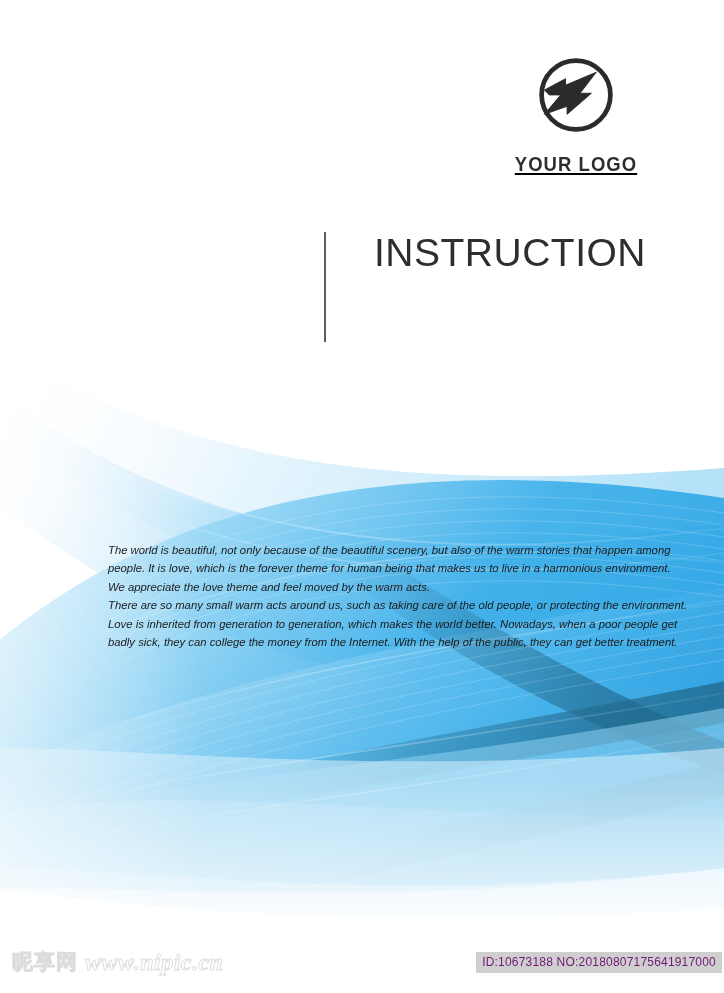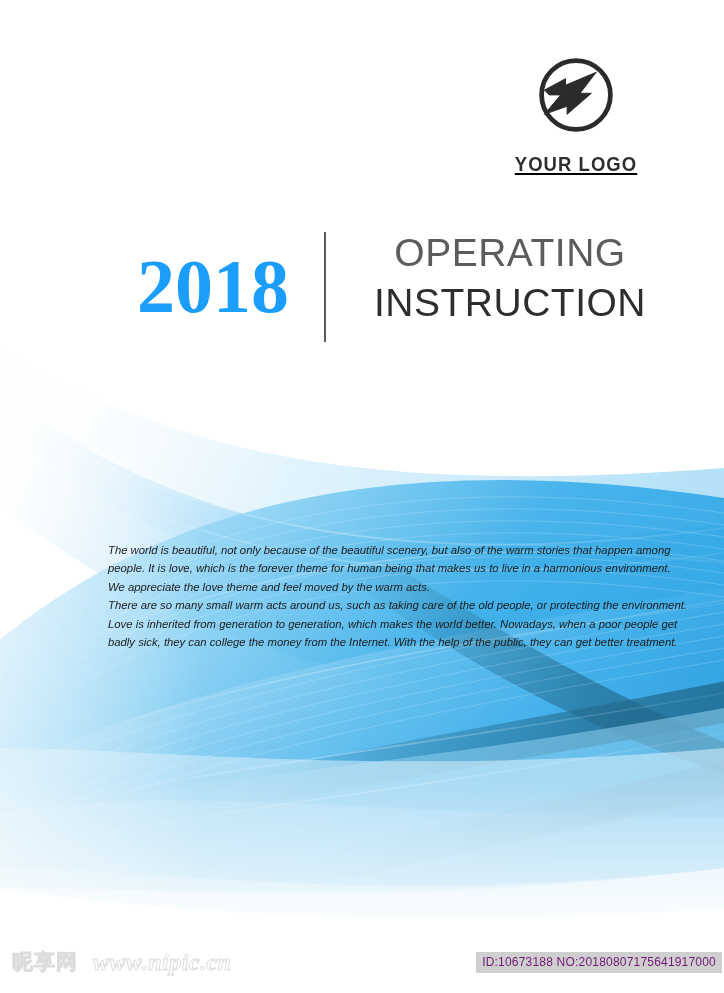--- a/index.html
+++ b/index.html
@@ -108,21 +108,21 @@
   #watermark{
     position:absolute;
     left:0; bottom:0;
     width:724px; height:62px;
   }
   #wm-brand{
     position:absolute;
     left:12px; top:17px;
     display:flex;
     align-items:center;
-    gap:15px;
+    gap:7px;
   }
   #wm-cn{
     font-family:"DejaVu Sans", sans-serif;
     font-size:21px;
     font-weight:bold;
     color:transparent;
     -webkit-text-stroke:1px #dcdcdc;
     letter-spacing:1px;
   }
   #wm-url{
@@ -155,24 +155,22 @@
       <svg width="86" height="86" viewBox="0 0 100 100" aria-hidden="true">
         <circle cx="50" cy="50" r="40" fill="none" stroke="#2b2b2b" stroke-width="5.5"></circle>
         <path d="M8 44 L34 30 L34 38 L72 22 L52 48 L66 48 L36 74 L36 64 L8 74 L28 50 L14 50 Z" fill="#2b2b2b" stroke="#2b2b2b" stroke-width="1.2" stroke-linejoin="miter" transform="translate(3,1) scale(0.94) translate(3,2)"></path>
         <path d="M5 41 L33 27 L33 36 L78 18 L55 46 L70 46 L38 77 L38 66 L6 78 L27 52 L12 52 Z" fill="#ffffff" opacity="0"></path>
       </svg>
     </span>
     <span id="logo-word">YOUR LOGO</span>
   </div>
 
   <div id="title-block">
-    <div id="year">2018</div>
     <div id="title-divider"></div>
     <div id="title-text">
-      <span id="title-line1">OPERATING</span>
       <span id="title-line2">INSTRUCTION</span>
     </div>
   </div>
 
   <div id="wave-art">
     <svg width="724" height="585" viewBox="0 0 724 585" preserveAspectRatio="none">
       <defs>
         <linearGradient id="gA" x1="0" y1="0" x2="1" y2="0.35">
           <stop offset="0%" stop-color="#d9f0fc" stop-opacity="0.95"></stop>
           <stop offset="35%" stop-color="#8fd3f4" stop-opacity="0.95"></stop>

